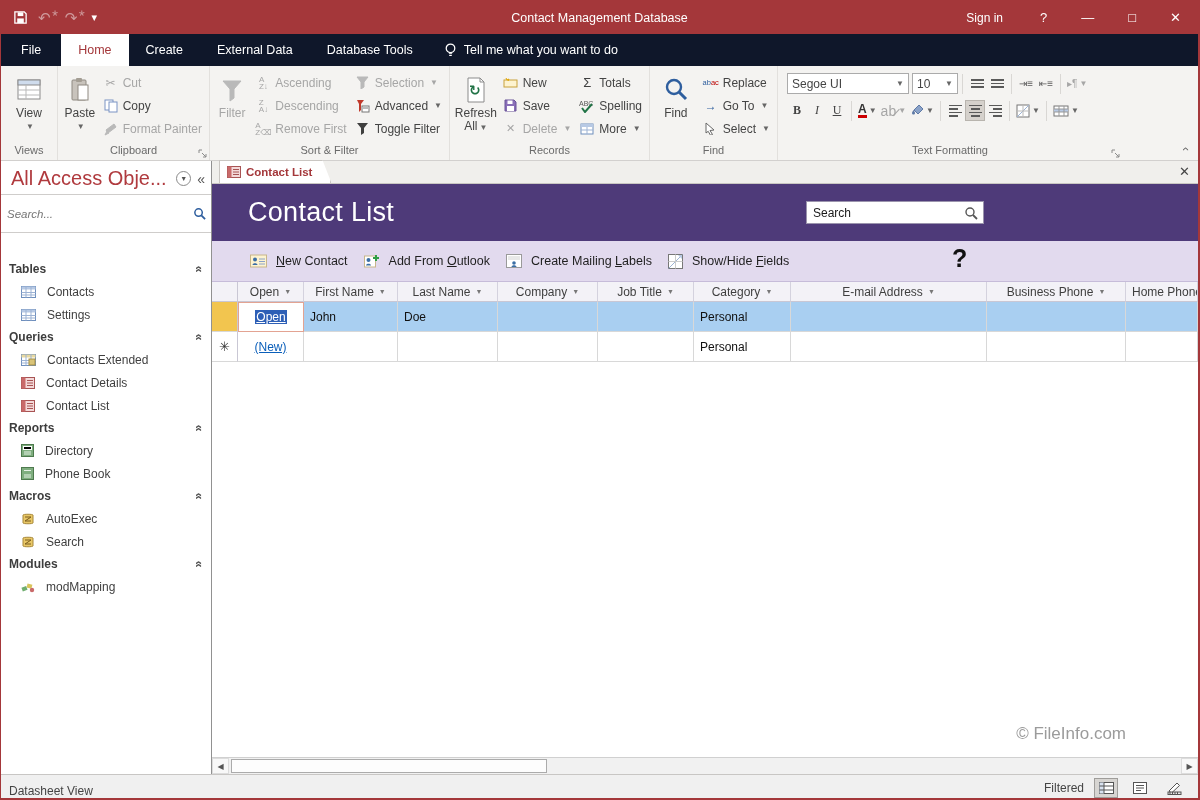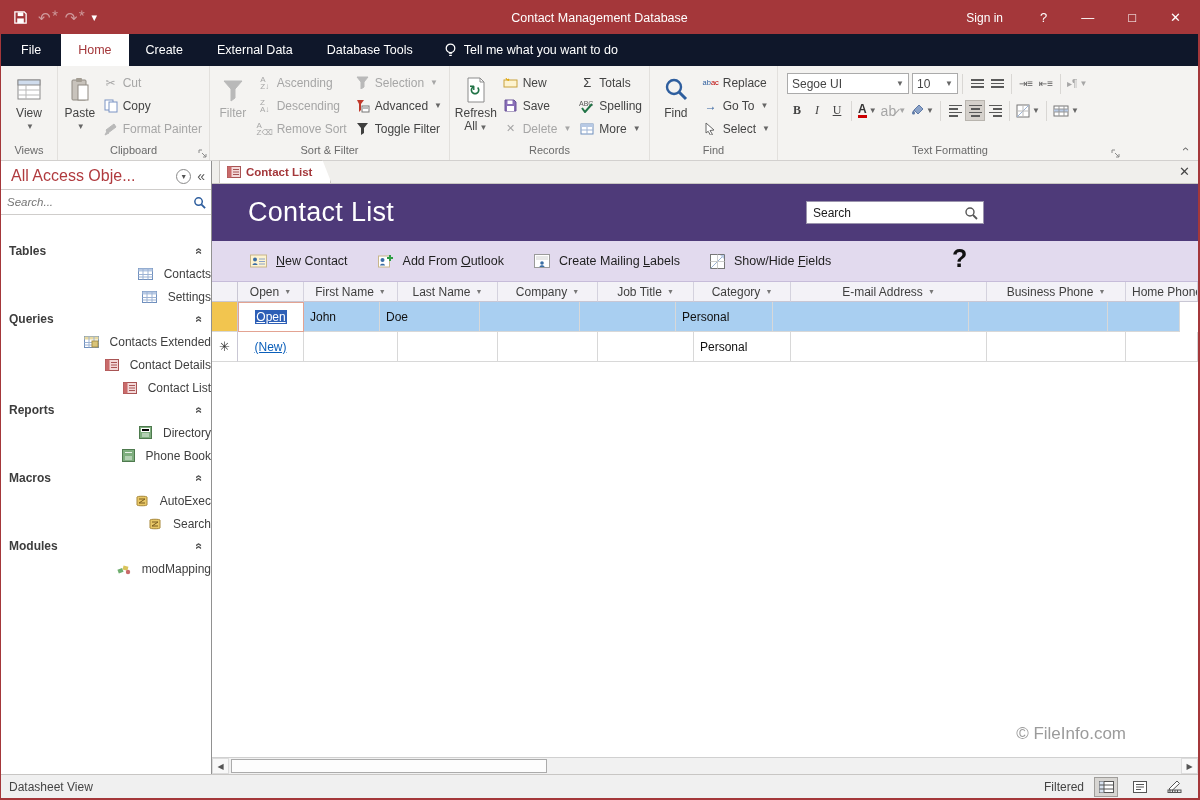--- a/index.html
+++ b/index.html
@@ -49,44 +49,44 @@
   .vsep { width:1px; height:20px; background:#d9d7d4; margin:0 4px; }
   .bars { display:flex; flex-direction:column; gap:2px; }
   .bars i { display:block; height:1.5px; background:#5a5a5a; }
 
   
   .main { flex:1; display:flex; min-height:0; }
 
   
   .nav { width:211px; flex:none; background:#fff; border-right:1px solid #919191; display:flex; flex-direction:column; }
   .nav-title { display:flex; align-items:center; padding:6px 6px 4px 10px; }
-  .nav-title .t { color:#B03A3E; font-size:16px; font-weight:400; white-space:nowrap; overflow:hidden; flex:1; }
+  .nav-title .t { color:#B03A3E; font-size:20px; font-weight:400; white-space:nowrap; overflow:hidden; flex:1; }
   .nav-title .circ { width:15px; height:15px; border:1px solid #8a8a8a; border-radius:50%; display:flex; align-items:center; justify-content:center; font-size:7px; color:#555; margin:0 6px 0 2px; flex:none; }
   .shutter { color:#555; font-size:14px; flex:none; }
-  .nav-search { margin:0 0 2px 0; border-top:1px solid #cfcdcb; border-bottom:1px solid #cfcdcb; display:flex; align-items:center; height:26px; }
+  .nav-search { margin:0 0 2px 0; border-top:1px solid #cfcdcb; border-bottom:1px solid #cfcdcb; display:flex; align-items:center; height:39px; }
   .nav-search input { flex:1; border:0; outline:none; font-style:italic; font-size:11.5px; color:#707070; padding:0 6px; font-family:inherit; min-width:0; }
   .nav-list { flex:1; overflow:hidden; padding-top:3px;margin-top:20px; }
   .nsec { display:flex; align-items:center; height:22px; padding:0 8px 0 8px; font-weight:bold; color:#3d3d3d; font-size:12px; }
   .nsec .pin { margin-left:auto; transform:rotate(90deg); color:#555; font-size:12px; }
-  .nitem { display:flex; align-items:center; height:23px; padding-left:20px; gap:11px; color:#3f3f3f; font-size:12px;justify-content:flex-end; }
+  .nitem { display:flex; align-items:center; height:23px; padding-left:20px; gap:11px; color:#3f3f3f; font-size:12px; }
 
   
   .doc { flex:1; min-width:0; display:flex; flex-direction:column; background:#fff; position:relative; }
   .tabstrip { height:23px; background:#f0efec; border-bottom:1px solid #c9c6c2; display:flex; align-items:flex-end; flex:none; position:relative; }
   .dtab { height:23px; background:#fff; border:1px solid #c9c6c2; border-bottom:none; display:flex; align-items:center; gap:5px; padding:0 18px 0 7px; margin-left:7px;
           clip-path:polygon(0 0, calc(100% - 9px) 0, 100% 100%, 0 100%); }
   .dtab .tl { color:#A4373A; font-weight:bold; font-size:11.5px; }
   .strip-close { position:absolute; right:8px; top:3px; color:#444; font-size:13px; }
 
   .purple { height:57px; background:#4E3A79; flex:none; display:flex; align-items:center; position:relative; }
   .purple .big { color:#fff; font-size:27px; font-weight:300; margin-left:36px; letter-spacing:0.3px; }
   .hsearch { position:absolute; left:594px; top:17px; width:178px; height:23px; background:#fff; border:1px solid #9b94ad; display:flex; align-items:center; }
   .hsearch input { flex:1; border:0; outline:none; font-size:12px; color:#1a1a1a; padding:0 6px; font-family:inherit; min-width:0; }
 
-  .formbar { height:41px; background:#E2DAEE; border-bottom:1px solid #c6bcd9; flex:none; display:flex; align-items:center; gap:14px; padding-left:30px; position:relative; }
+  .formbar { height:41px; background:#E2DAEE; border-bottom:1px solid #c6bcd9; flex:none; display:flex; align-items:center; padding-left:30px; position:relative; }
   .fb-btn { display:flex; align-items:center; gap:9px; padding:3px 8px; color:#1f1f1f; font-size:12.5px; }
   .fb-btn u { text-decoration:underline; }
   .bighelp { position:absolute; left:740px; top:3px; font-size:25px; font-weight:bold; color:#111; }
 
   
   .sheet { flex:1; min-height:0; position:relative; overflow:hidden; }
   .hrow { display:flex; height:20px; }
   .hc { background:#f3f2f7; border-right:1px solid #d4d2de; border-bottom:1px solid #c9c7d4; display:flex; align-items:center; justify-content:center; gap:5px; color:#3f3f3f; overflow:hidden; white-space:nowrap; flex:none; }
   .hc .sa { font-size:7px; color:#777; }
   .corner { background:#f3f2f7; border-right:1px solid #c9c7d4; border-bottom:1px solid #c9c7d4; flex:none; }
@@ -97,21 +97,21 @@
   .opencell { background:#fff !important; border:1px solid #e3a392; justify-content:center; }
   .opencell .hl { background:#2D5FB6; color:#fff; text-decoration:underline; padding:0 1px; }
   .watermark { position:absolute; right:72px; bottom:30px; color:#9b9b9b; font-size:17px; }
 
   .hscroll { position:absolute; left:0; right:0; bottom:0; height:17px; background:#f1f1f1; border-top:1px solid #d0d0d0; display:flex; align-items:center; }
   .sc-arrow { width:17px; height:16px; display:flex; align-items:center; justify-content:center; font-size:8px; color:#555; border:1px solid #dcdcdc; background:#f8f8f8; flex:none; }
   .thumb { width:316px; height:14px; background:#fdfdfd; border:1px solid #ababab; margin-left:2px; flex:none; }
   .sc-right { margin-left:auto; }
 
   
-  .statusbar { height:24px; background:#f0f0f0; border-top:1px solid #c8c6c4; display:flex; align-items:center; flex:none; padding:0 8px; }
+  .statusbar { height:24px; background:#f0f0f0; border-top:1px solid #c8c6c4; display:flex; align-items:flex-end; flex:none; padding:0 8px; }
   .sb-right { margin-left:auto; display:flex; align-items:center; gap:10px; padding-right:4px; }
   .sb-ic { width:24px; height:20px; display:flex; align-items:center; justify-content:center; }
   .sb-ic.active { background:#d7d5d2; border:1px solid #9f9d9a; }
 </style>
 </head>
 <body>
 
 <div class="titlebar">
   <div class="qat">
     <span>
@@ -232,21 +232,21 @@
         <div class="smbtn disabled">
           <span class="i16" style="font-size:8px; line-height:7px;">A<br>Z↓</span>
           <span>Ascending</span>
         </div>
         <div class="smbtn disabled">
           <span class="i16" style="font-size:8px; line-height:7px;">Z<br>A↓</span>
           <span>Descending</span>
         </div>
         <div class="smbtn disabled">
           <span class="i16" style="font-size:8px; line-height:7px;">A<br>Z⌫</span>
-          <span>Remove Sort</span>
+          <span>Remove First</span>
         </div>
       </div>
       <div class="smcol">
         <div class="smbtn disabled">
           <span class="i16">
             <svg width="13" height="13" viewBox="0 0 13 13">
                 <path d="M1 1h11l-4 5v5l-3 2V6z" fill="#c9c9c9"></path>
               </svg>
           </span>
           <span>Selection</span>
@@ -760,21 +760,21 @@
         <div class="hc" style="width:72px; justify-content:flex-start; padding-left:6px;">
             <span>Home Phone</span>
           </div>
       </div>
 
       <div class="drow">
         <div class="row-sel" style="width:26px; background:#F2C54F;"></div>
         <div class="dc opencell" style="width:66px">
             <span class="hl">Open</span>
           </div>
-        <div class="dc" style="width:76px; background:#A9CFF1;">John</div>
+        <div class="dc" style="width:94px; background:#A9CFF1;">John</div>
         <div class="dc" style="width:100px; background:#A9CFF1;">Doe</div>
         <div class="dc" style="width:100px; background:#A9CFF1;"></div>
         <div class="dc" style="width:96px; background:#A9CFF1;"></div>
         <div class="dc" style="width:97px; background:#A9CFF1;">Personal</div>
         <div class="dc" style="width:196px; background:#A9CFF1;"></div>
         <div class="dc" style="width:139px; background:#A9CFF1;"></div>
         <div class="dc" style="width:72px; background:#A9CFF1;"></div>
       </div>
 
       <div class="drow">

